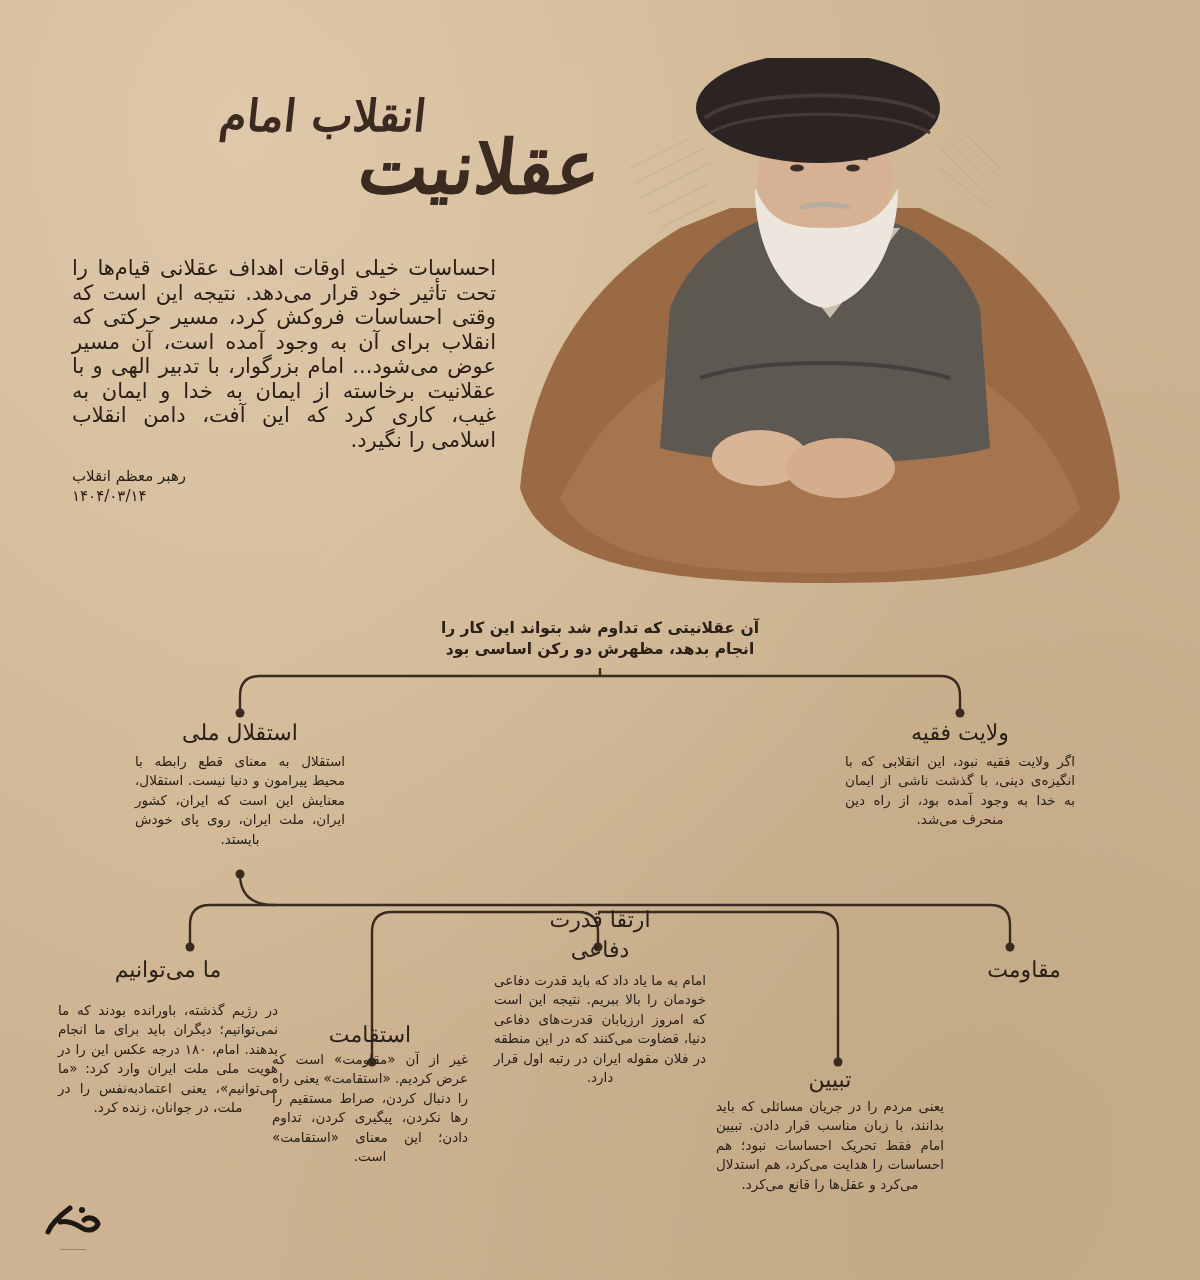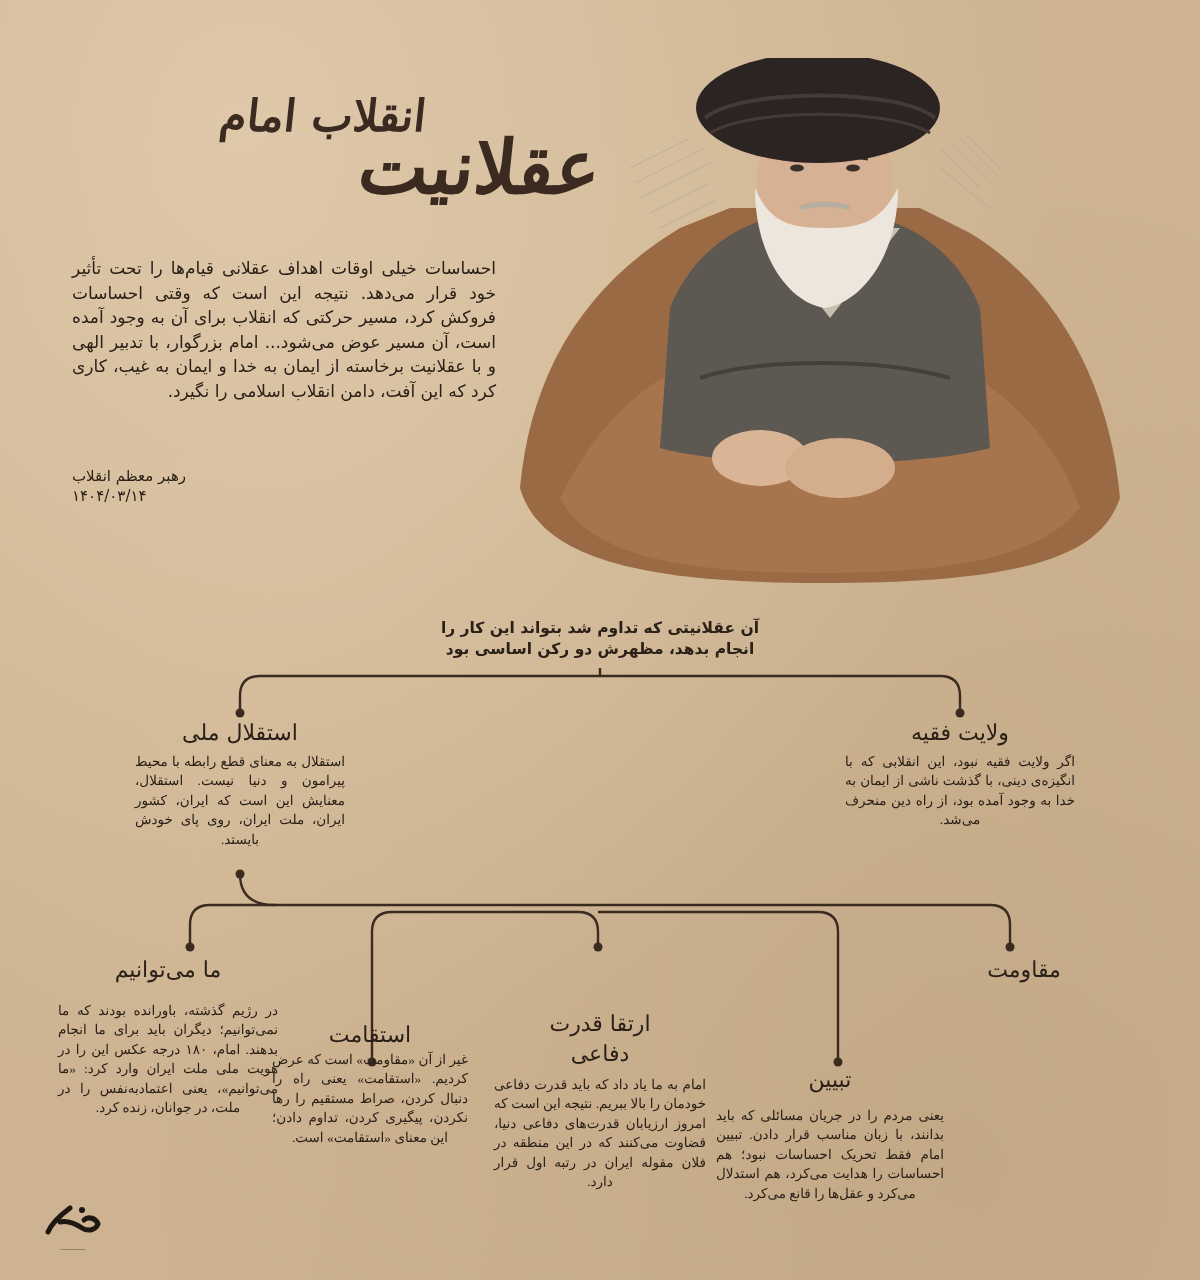--- a/index.html
+++ b/index.html
@@ -27,40 +27,40 @@
   }
   .title-sub {
     position: absolute; left: 150px; top: 20px;
     font-family: "DejaVu Serif", serif; font-weight: bold;
     font-size: 44px; color: #3b2a20; transform: skewX(-6deg);
   }
 
   
   .quote {
     left: 72px; top: 256px; width: 424px;
-    font-size: 17px; line-height: 24.5px; text-align: justify;
+    font-size: 21px; line-height: 24.5px; text-align: justify;
     text-align-last: right; color: #2a2018;
   }
   .attrib { left: 72px; top: 466px; width: 424px; text-align: left; font-size: 15px; line-height: 20px; color: #2a2018; }
   .attrib div { direction: rtl; text-align: left; }
 
   
   .portrait { left: 500px; top: 58px; width: 640px; height: 530px; }
 
   
   .intro {
     left: 380px; top: 618px; width: 440px; text-align: center;
     font-size: 15.5px; line-height: 21px; font-weight: bold; color: #2a2018;
   }
   .node-title {
     font-family: "DejaVu Serif", serif; font-size: 22px; font-weight: normal; color: #2a2018;
     text-align: center; line-height: 30px;
   }
   .node-body {
-    font-size: 13.5px; line-height: 19.4px; text-align: justify; text-align-last: center; color: #2a2018; font-family: Liberation Serif, serif;
+    font-size: 13.5px; line-height: 19.4px; text-align: justify; text-align-last: center; color: #2a2018;
   }
   svg.lines { position: absolute; left: 0; top: 0; }
 
   .logo { left: 38px; top: 1198px; width: 70px; height: 60px; }
   .logo-cap { font-size: 5px; color: #3a2c22; text-align: center; }
 </style>
 </head>
 <body>
 
 <div class="abs title-wrap rtl">
@@ -145,24 +145,24 @@
   <div class="node-title">استقلال ملی</div>
   <div class="node-body" style="margin-top:4px;">استقلال به معنای قطع رابطه با محیط پیرامون و دنیا نیست. استقلال، معنایش این است که ایران، کشور ایران، ملت ایران، روی پای خودش بایستد.</div>
 </div>
 
 <div class="abs rtl" style="left:908px; top:955px; width:232px;">
   <div class="node-title">مقاومت</div>
 </div>
 
 <div class="abs rtl" style="left:716px; top:1065px; width:228px;">
   <div class="node-title">تبیین</div>
-  <div class="node-body" style="margin-top:11px;">یعنی مردم را در جریان مسائلی که باید بدانند، با زبان مناسب قرار دادن. تبیین امام فقط تحریک احساسات نبود؛ هم احساسات را هدایت می‌کرد، هم استدلال می‌کرد و عقل‌ها را قانع می‌کرد.</div>
+  <div class="node-body" style="margin-top:2px;">یعنی مردم را در جریان مسائلی که باید بدانند، با زبان مناسب قرار دادن. تبیین امام فقط تحریک احساسات نبود؛ هم احساسات را هدایت می‌کرد، هم استدلال می‌کرد و عقل‌ها را قانع می‌کرد.</div>
 </div>
 
-<div class="abs rtl" style="left:494px; top:1009px; width:212px;">
+<div class="abs rtl" style="left:494px; top:905px; width:212px;">
   <div class="node-title" style="width:150px; margin:0 auto;">ارتقا قدرت دفاعی</div>
   <div class="node-body" style="margin-top:6px;">امام به ما یاد داد که باید قدرت دفاعی خودمان را بالا ببریم. نتیجه این است که امروز ارزیابان قدرت‌های دفاعی دنیا، قضاوت می‌کنند که در این منطقه در فلان مقوله ایران در رتبه اول قرار دارد.</div>
 </div>
 
 <div class="abs rtl" style="left:272px; top:1020px; width:196px;">
   <div class="node-title">استقامت</div>
   <div class="node-body" style="margin-top:0;">غیر از آن «مقاومت» است که عرض کردیم. «استقامت» یعنی راه را دنبال کردن، صراط مستقیم را رها نکردن، پیگیری کردن، تداوم دادن؛ این معنای «استقامت» است.</div>
 </div>
 
 <div class="abs rtl" style="left:58px; top:955px; width:220px;">

